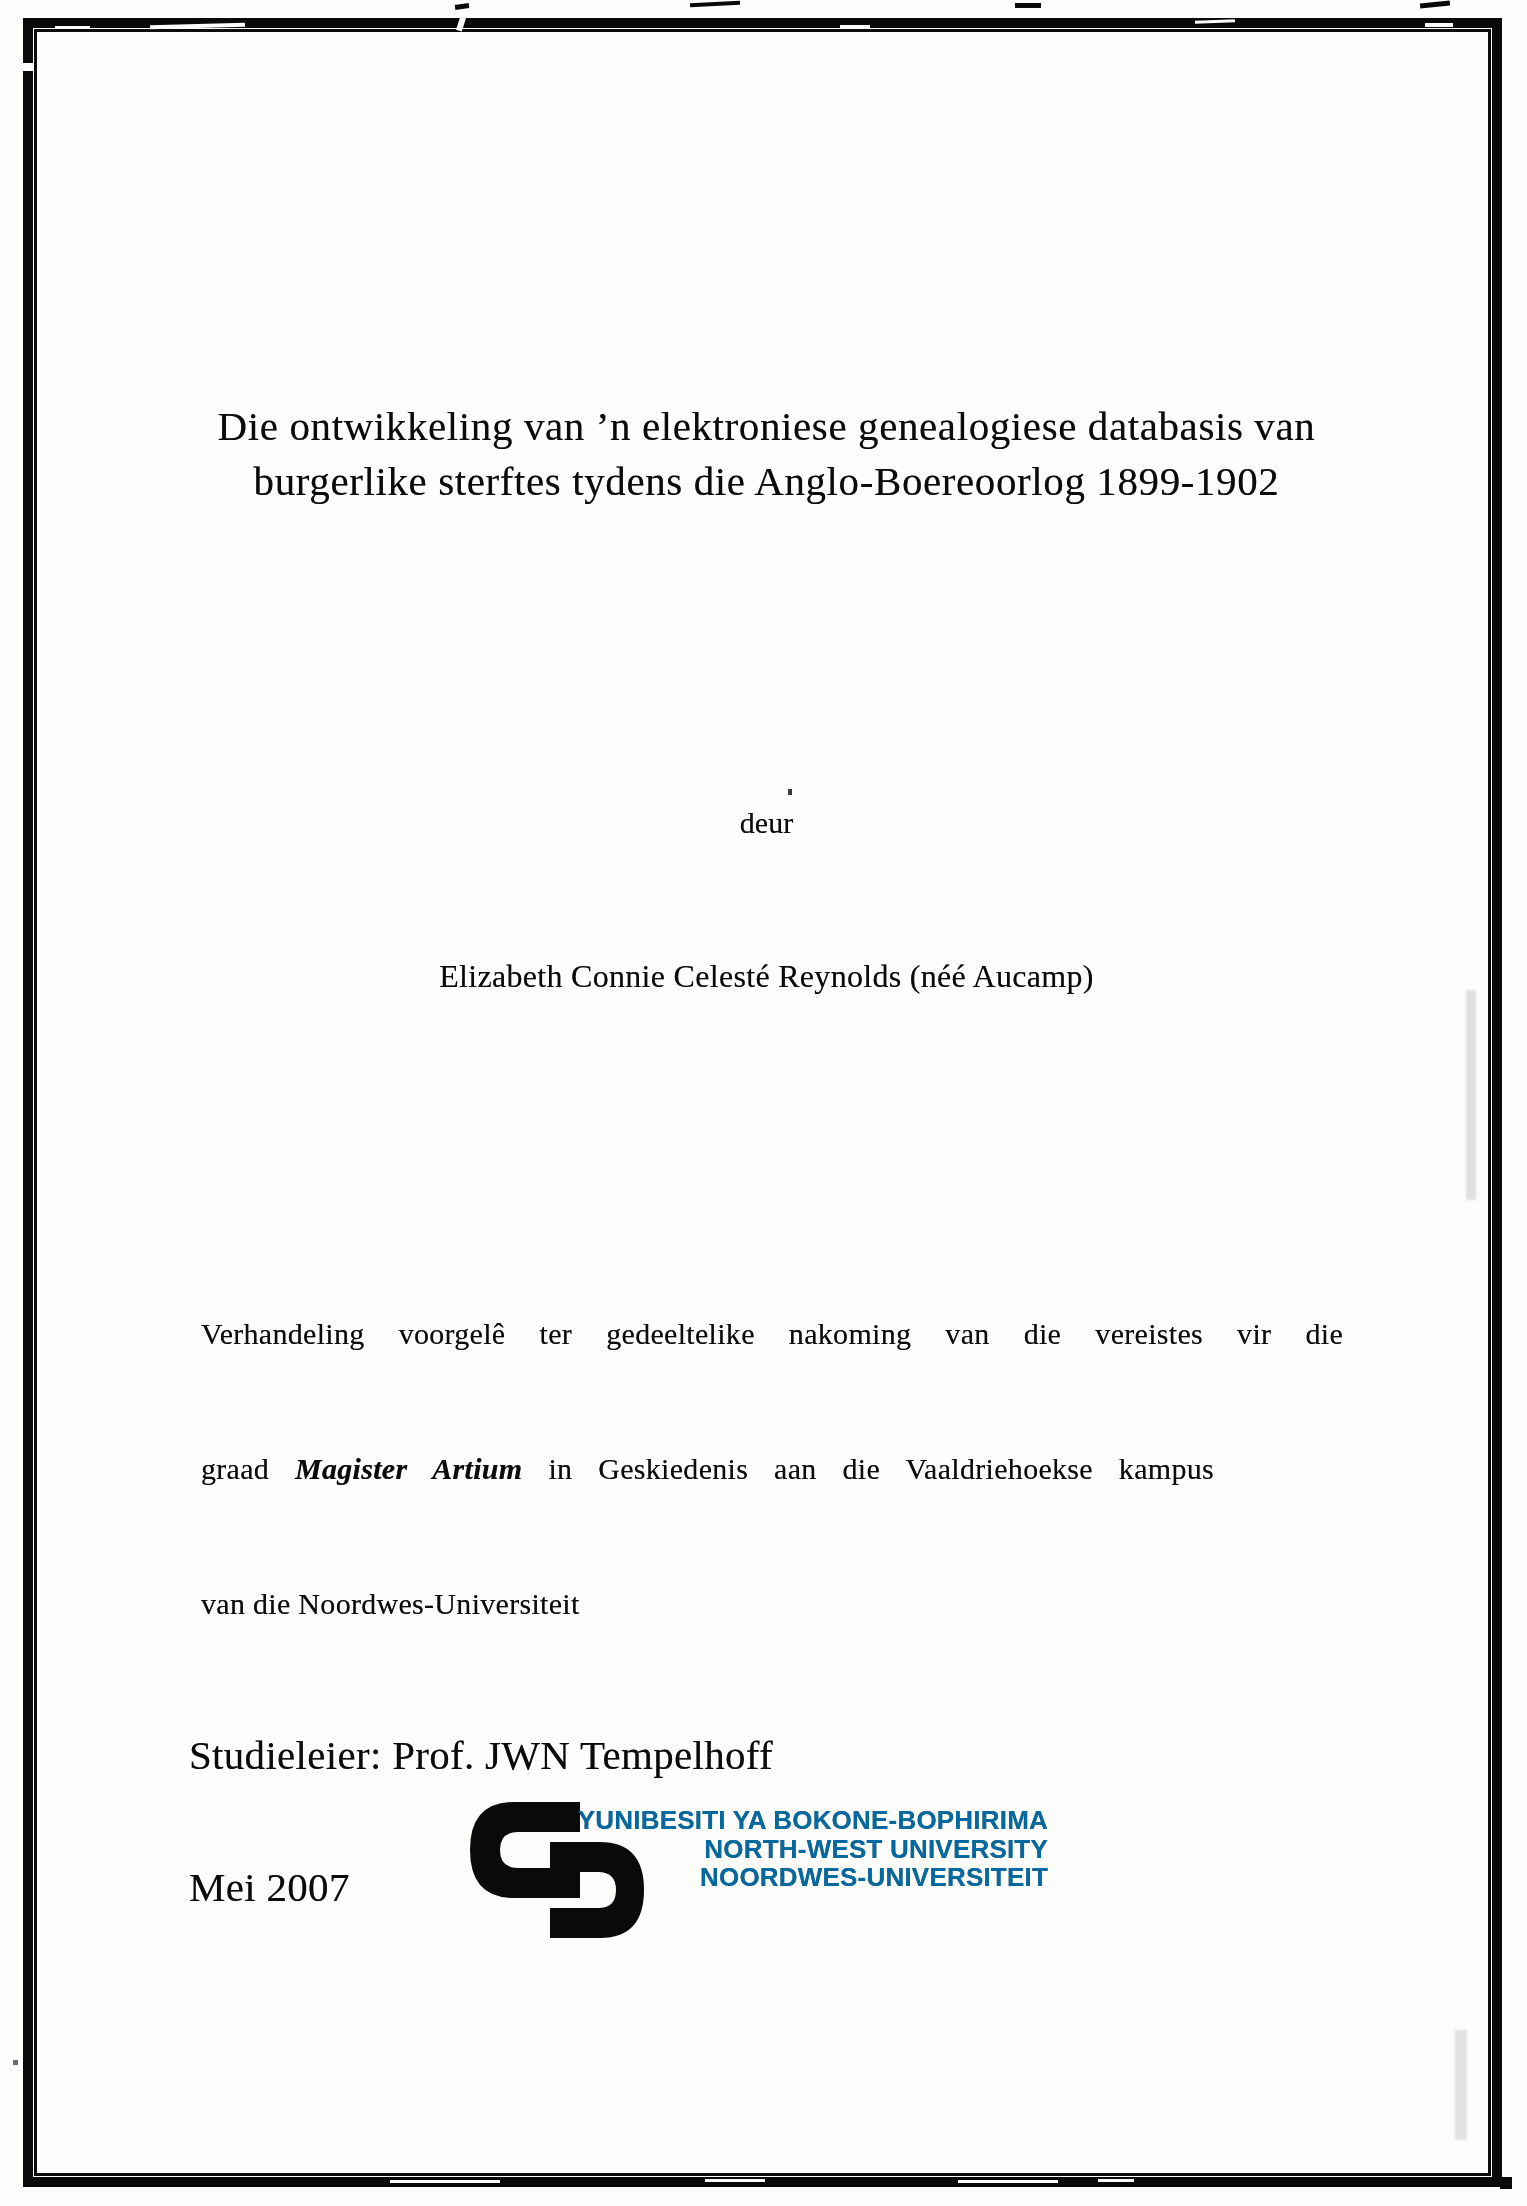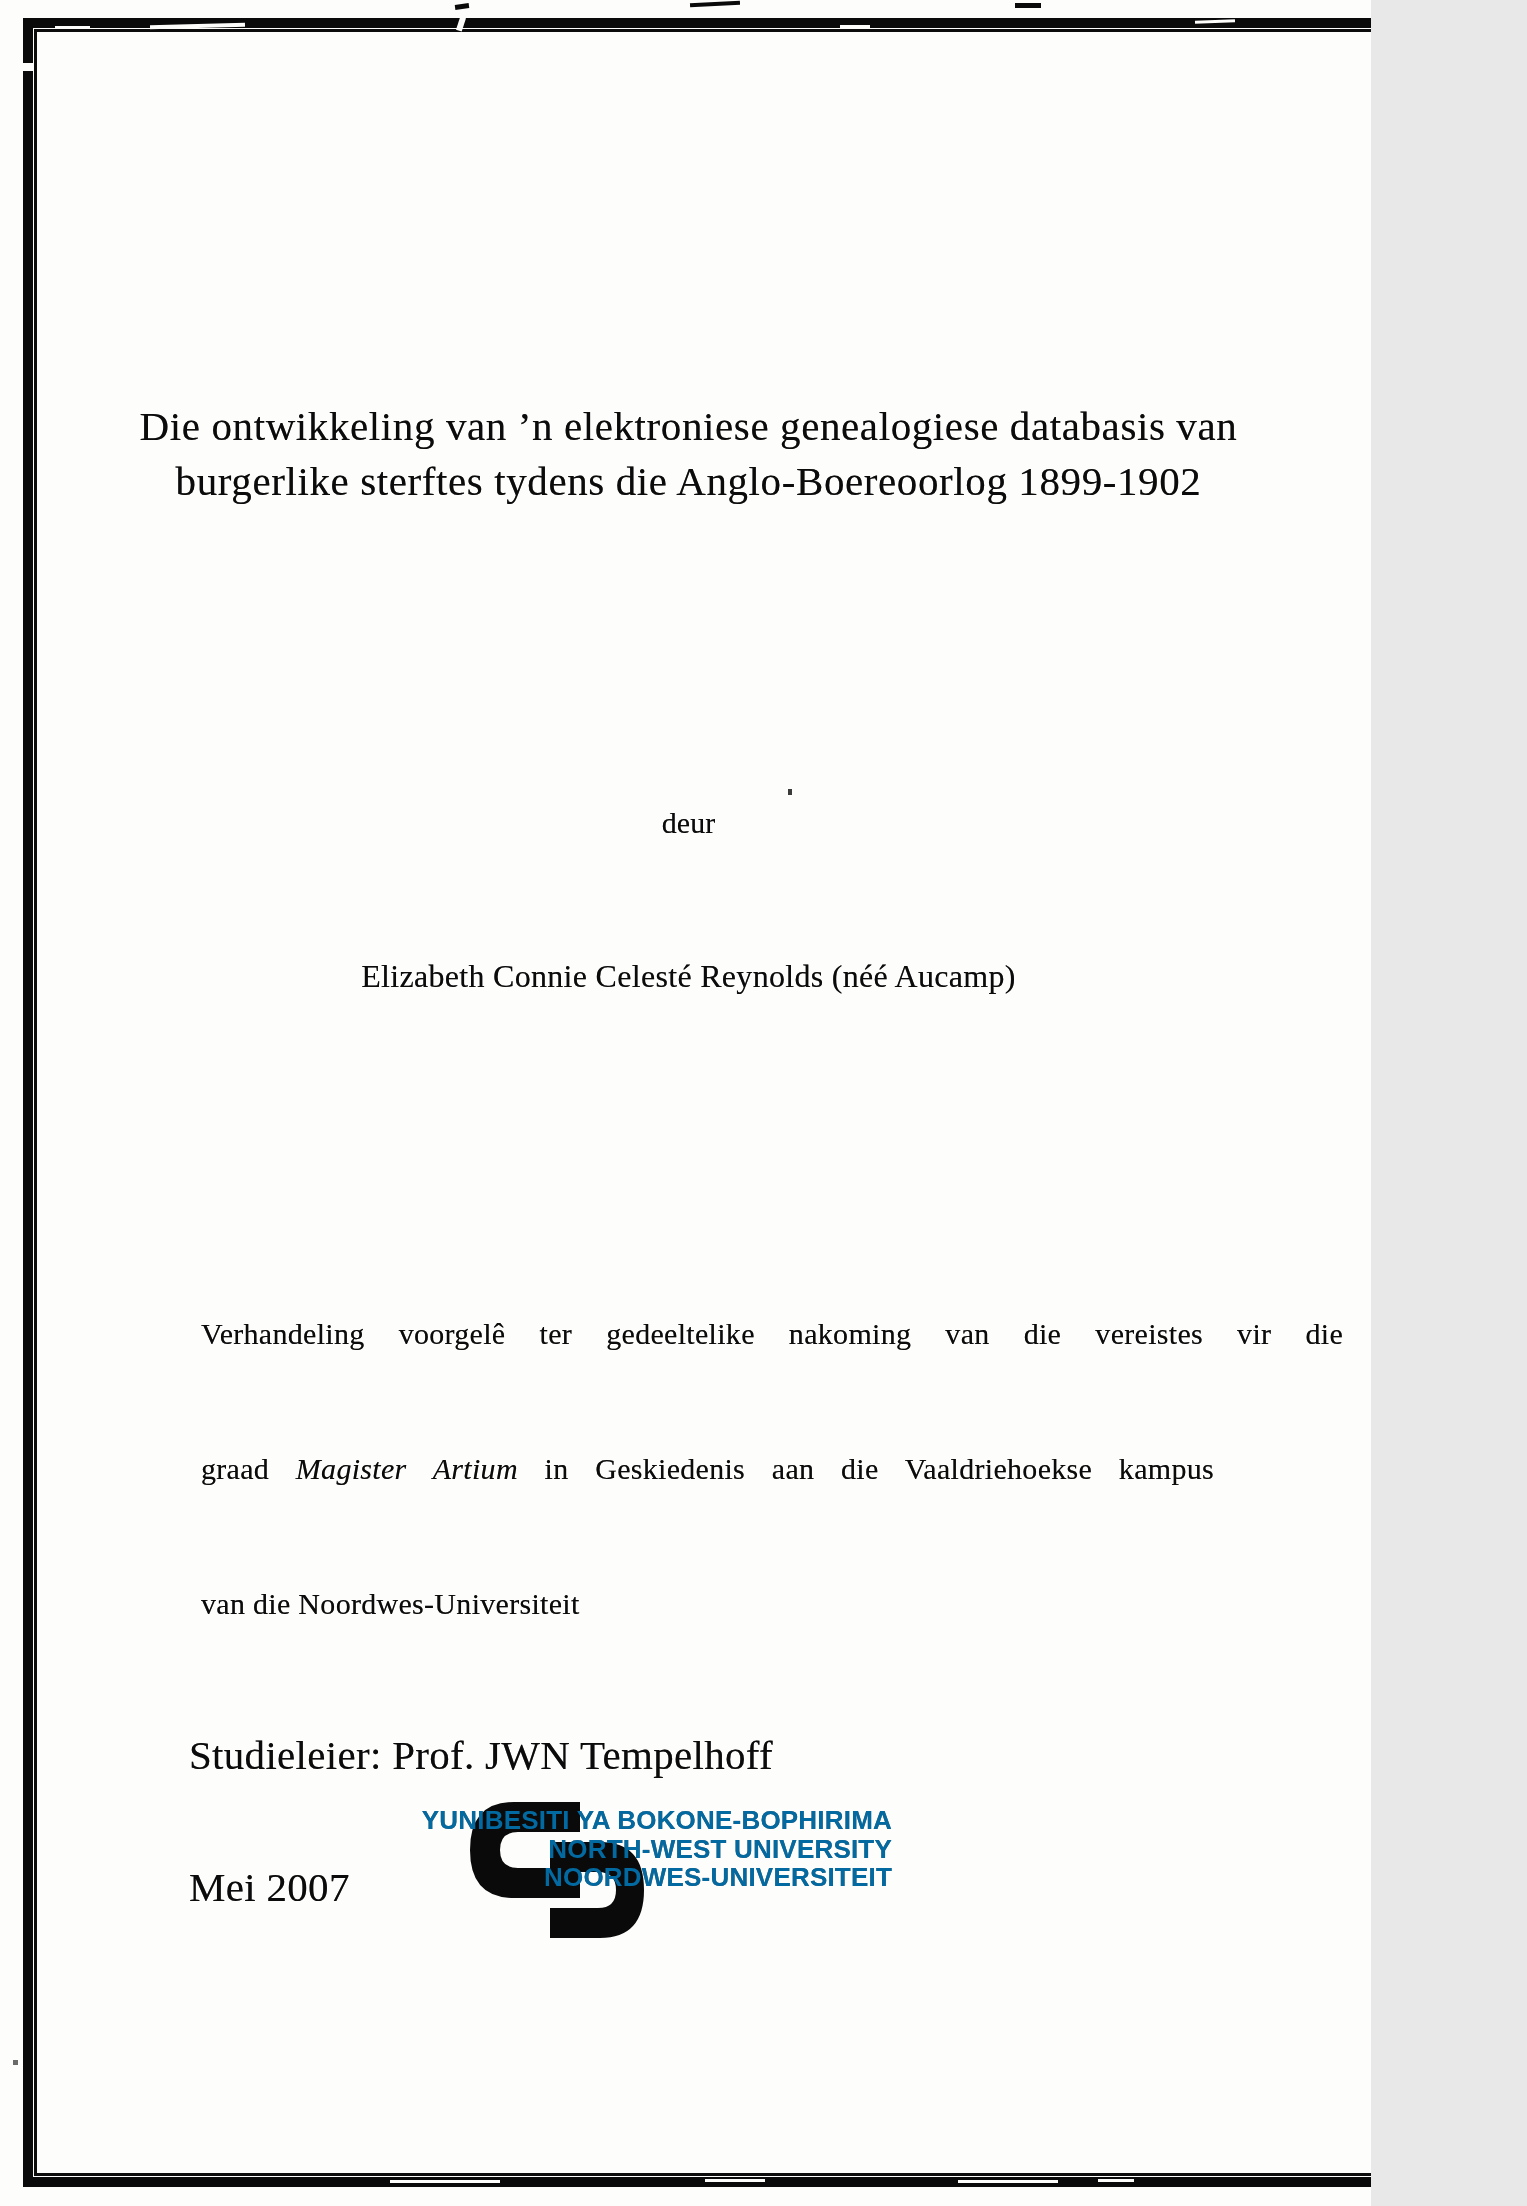--- a/index.html
+++ b/index.html
@@ -1,36 +1,36 @@
 <!DOCTYPE html>
 <html><head>
 <meta charset="utf-8">
 <style>
   html,body{margin:0;padding:0;background:#e8e8e8;}
   .page{
-    position:relative;width:1371px;height:2206px;
+    position:relative;width:1527px;height:2206px;
     background:#fdfdfc;overflow:hidden;
     font-family:"Liberation Serif",serif;color:#0b0b0b;
   }
   .frame-outer{
     position:absolute;left:23px;top:18px;width:1479px;height:2169px;
     border:10px solid #0a0a0a;box-sizing:border-box;
   }
   .frame-inner{
     position:absolute;inset:1px;border:3px solid #0c0c0c;
   }
   .txt{position:absolute;white-space:pre-wrap;text-shadow:0 0 0.6px rgba(10,10,10,0.55);}
   .center{left:36px;right:30px;text-align:center;}
   .title-line{font-size:41px;letter-spacing:0.6px;line-height:1.1;}
   .byline{font-size:30px;}
   .author{font-size:32px;letter-spacing:0.3px;}
   .statement{left:189px;width:1142px;top:1221px;font-size:30px;line-height:45px;letter-spacing:0.3px;margin-left:12px;}
   .just{text-align:justify;text-align-last:justify;}
   .st-l2{width:1013px;}
-  .ital{font-style:italic;}
+  .ital{font-style:italic;font-weight:bold;}
   .supervisor{left:189px;top:1645px;font-size:41px;line-height:44px;letter-spacing:0.3px;}
   .logo-text{
     position:absolute;right:479px;top:1806px;text-align:right;
     font-family:"Liberation Sans",sans-serif;font-weight:bold;
     font-size:26px;line-height:28.5px;letter-spacing:0.2px;color:#0369a1;
     text-shadow:0 0 0.5px rgba(10,10,10,0.6);
   }
   .logo-mark{position:absolute;left:470px;top:1802px;width:174px;height:136px;}
   
   .art{position:absolute;}

